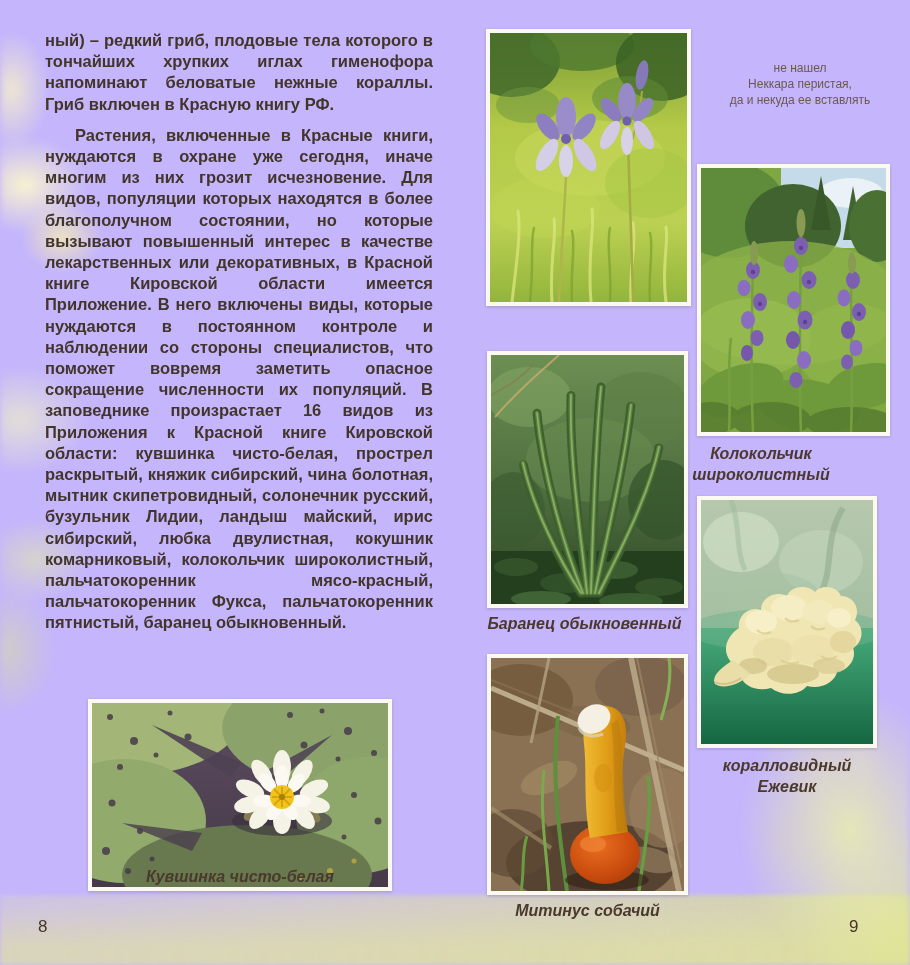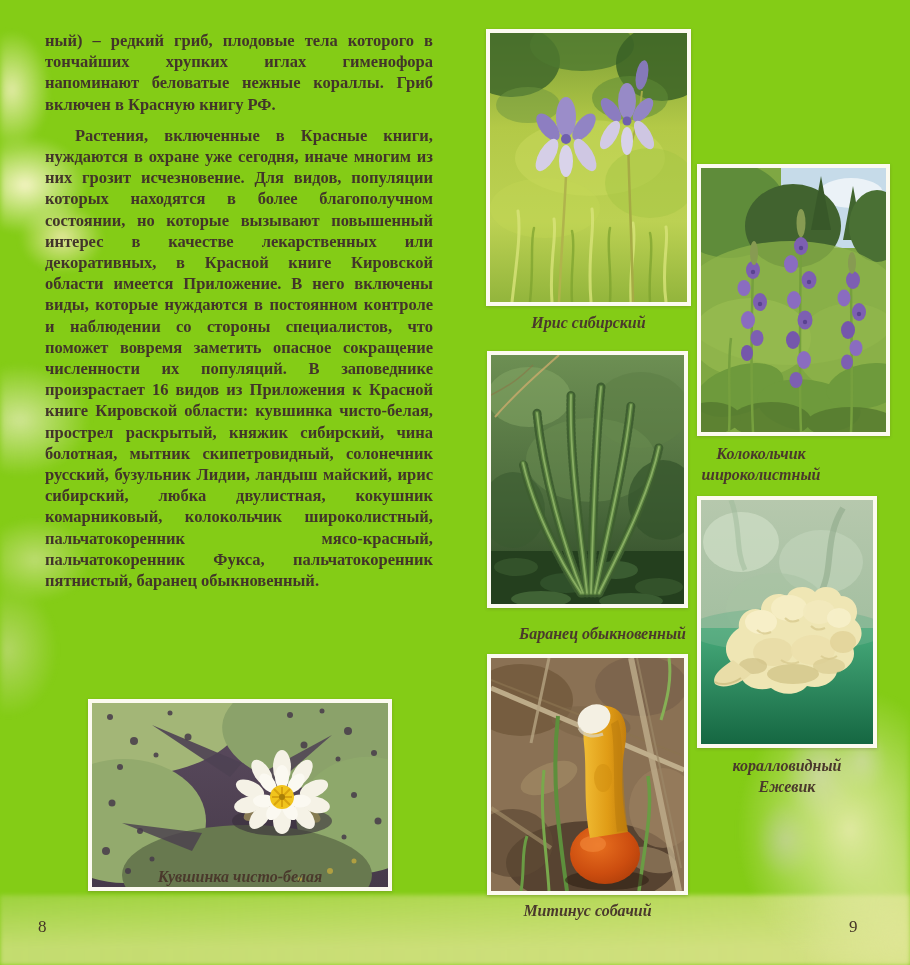--- a/index.html
+++ b/index.html
@@ -1,17 +1,17 @@
 <!DOCTYPE html>
 <html lang="ru"><head>
 <meta charset="utf-8">
 <style>
   html,body{margin:0;padding:0;background:#e9e5d6;}
-  .spread{position:relative;width:910px;height:965px;background:#84cc16;overflow:hidden;
-          font-family:Liberation Serif, serif;}
+  .spread{position:relative;width:910px;height:965px;background:#c4b5fd;overflow:hidden;
+          font-family:Liberation Sans, sans-serif;}
   .wm{position:absolute;pointer-events:none;}
   .wm-topleft{left:0;top:0;width:170px;height:720px;filter:blur(3px);
     background:
       radial-gradient(90px 70px at 25px 185px, rgba(250,246,205,0.95), rgba(250,246,205,0) 70%),
       radial-gradient(60px 50px at 62px 238px, rgba(244,236,180,0.85), rgba(244,236,180,0) 70%),
       radial-gradient(55px 85px at 12px 90px, rgba(248,243,200,0.8), rgba(248,243,200,0) 70%),
       radial-gradient(100px 80px at 20px 420px, rgba(240,240,200,0.7), rgba(240,240,200,0) 70%),
       radial-gradient(80px 60px at 35px 560px, rgba(226,231,172,0.6), rgba(226,231,172,0) 70%),
       radial-gradient(70px 95px at 8px 650px, rgba(215,223,162,0.55), rgba(215,223,162,0) 70%);}
   .wm-bottom{left:0;bottom:0;width:910px;height:70px;filter:blur(2px);
@@ -182,23 +182,20 @@
         <ellipse cx="152" cy="42" rx="6" ry="15" fill="#8579b8" transform="rotate(10 152 42)"></ellipse>
         <ellipse cx="137" cy="68" rx="9" ry="18" fill="#978ac7"></ellipse>
         <ellipse cx="121" cy="77" rx="7" ry="14" fill="#8b7cc0" transform="rotate(-38 121 77)"></ellipse>
         <ellipse cx="153" cy="77" rx="7" ry="14" fill="#9285c4" transform="rotate(38 153 77)"></ellipse>
         <ellipse cx="120" cy="102" rx="7" ry="16" fill="#d3cbe6" transform="rotate(30 120 102)"></ellipse>
         <ellipse cx="154" cy="102" rx="7" ry="16" fill="#cec6e2" transform="rotate(-30 154 102)"></ellipse>
         <ellipse cx="137" cy="108" rx="6" ry="14" fill="#d8d2e9"></ellipse>
         <circle cx="137" cy="88" r="4.5" fill="#6f5fae"></circle>
       </g>
     </svg>
-  </div>
-  <div class="caption" style="left:486px;top:312px;width:205px;">
-    <span>Ирис сибирский</span>
   </div>
 
   <div class="photo" style="left:487px;top:351px;">
     <svg viewBox="0 0 193 249" width="193" height="249">
       <defs>
           <linearGradient id="cmbg" x1="0" y1="0" x2="0" y2="1">
         <stop offset="0" stop-color="#6d8f53"></stop>
             <stop offset="0.6" stop-color="#4b6a3c"></stop>
         <stop offset="1" stop-color="#2c4526"></stop>
           </linearGradient>
@@ -239,21 +236,21 @@
           <path d="M92,238 C74,195 52,120 46,58"></path>
             <path d="M96,238 C90,180 78,105 80,40"></path>
           <path d="M100,238 C102,170 104,92 110,32"></path>
             <path d="M104,238 C116,180 134,108 140,50"></path>
           <path d="M108,238 C128,198 158,140 168,92"></path>
             <path d="M90,238 C68,205 42,152 32,108"></path>
         </g>
       </g>
     </svg>
   </div>
-  <div class="caption" style="left:502px;top:613px;width:201px;margin-top:10px;">
+  <div class="caption" style="left:484px;top:613px;width:201px;">
     <span>Баранец обыкновенный</span>
   </div>
 
   <div class="photo" style="left:487px;top:654px;">
     <svg viewBox="0 0 193 233" width="193" height="233">
       <defs>
         <radialGradient id="bulb" cx="0.4" cy="0.35" r="0.8">
           <stop offset="0" stop-color="#e8701f"></stop>
             <stop offset="0.6" stop-color="#cc4d0f"></stop>
             <stop offset="1" stop-color="#a93a08"></stop>
@@ -291,20 +288,25 @@
       <path d="M127,62 C134,84 130,130 137,172 L126,174 C121,132 125,92 120,66 Z" fill="#b97c0c" opacity="0.55"></path>
       <ellipse cx="112" cy="120" rx="9" ry="14" fill="#cf8d10" opacity="0.5"></ellipse>
       <ellipse cx="103" cy="61" rx="17" ry="14" fill="#f4f0e3" transform="rotate(-28 103 61)"></ellipse>
       <path d="M88,70 C92,78 102,80 112,76" stroke="#d9d2bc" stroke-width="3" fill="none" opacity="0.8"></path>
     </svg>
   </div>
   <div class="caption" style="left:487px;top:900px;width:201px;">
     <span>Митинус собачий</span>
   </div>
 
+  <div class="note">
+    <span>не нашел</span>
+    <span>Неккара перистая,</span>
+    <span>да и некуда ее вставлять</span>
+  </div>
 
   <div class="photo" style="left:697px;top:164px;">
     <svg viewBox="0 0 185 264" width="185" height="264">
       <rect width="185" height="264" fill="#7fa743"></rect>
       <rect x="80" width="105" height="80" fill="#c6dbe9"></rect>
       <ellipse cx="150" cy="25" rx="32" ry="15" fill="#eef4f8" opacity="0.9"></ellipse>
       <ellipse cx="28" cy="42" rx="58" ry="48" fill="#5f8c3a"></ellipse>
       <ellipse cx="92" cy="58" rx="48" ry="42" fill="#41632f"></ellipse>
       <path d="M120,8 L130,62 L110,62 Z" fill="#385829"></path>
       <path d="M152,18 L162,72 L142,72 Z" fill="#41652f"></path>

